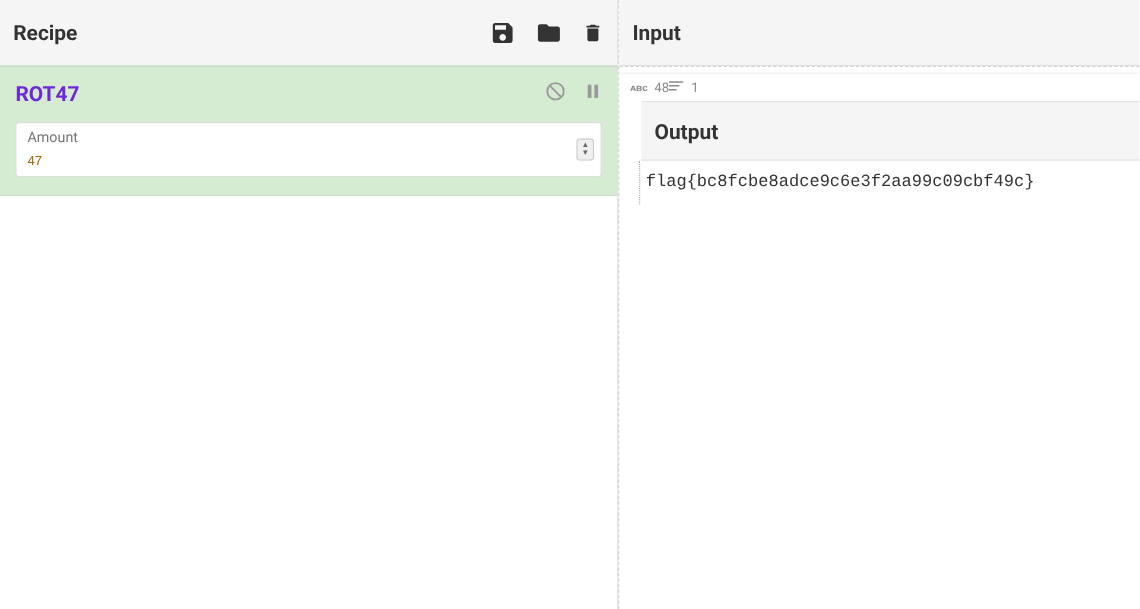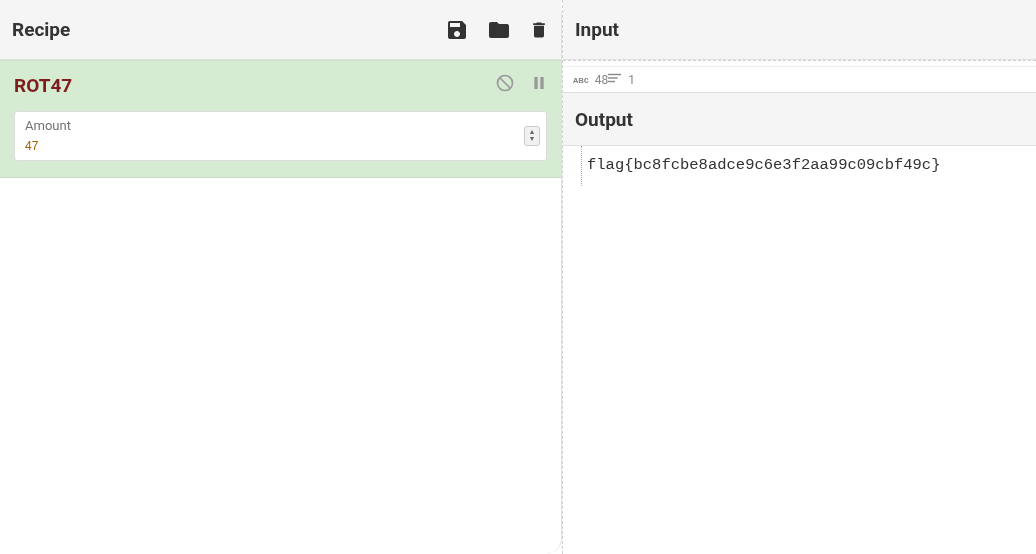--- a/index.html
+++ b/index.html
@@ -18,21 +18,20 @@
     .app {
       display: flex;
       width: 100%;
       height: 100%;
     }
     .left-pane {
       width: 562px;
       border-right: 1px solid #e0e0e0;
       display: flex;
       flex-direction: column;
-      border-radius: 16px;
     }
     .right-pane {
       flex: 1;
       display: flex;
       flex-direction: column;
       position: relative;
     }
     .pane-header {
       background: #f5f5f5;
       border-bottom: 1px solid #e0e0e0;
@@ -66,21 +65,21 @@
     }
     .op-header {
       display: flex;
       justify-content: space-between;
       align-items: center;
       padding-bottom: 14px;
     }
     .op-name {
       font-weight: 700;
       font-size: 19px;
-      color: #7f1d1d;
+      color: #6d28d9;
     }
     .op-icons {
       display: flex;
       gap: 16px;
       align-items: center;
     }
     .op-icon {
       cursor: pointer;
       color: #888;
     }
@@ -158,20 +157,21 @@
       letter-spacing: 0;
     }
     .output-header {
       background: #f5f5f5;
       border-top: 1px solid #e0e0e0;
       border-bottom: 1px solid #e0e0e0;
       height: 54px;
       display: flex;
       align-items: center;
       padding: 0 12px;
+      margin-left: 20px;
     }
     .output-area {
       flex: 0 0 auto;
       border-left: 1px dotted #aaa;
       margin-left: 18px;
       min-height: 40px;
       outline: none;
       padding: 10px 5px;
       font-family: "Courier New", monospace;
       font-size: 15.5px;

